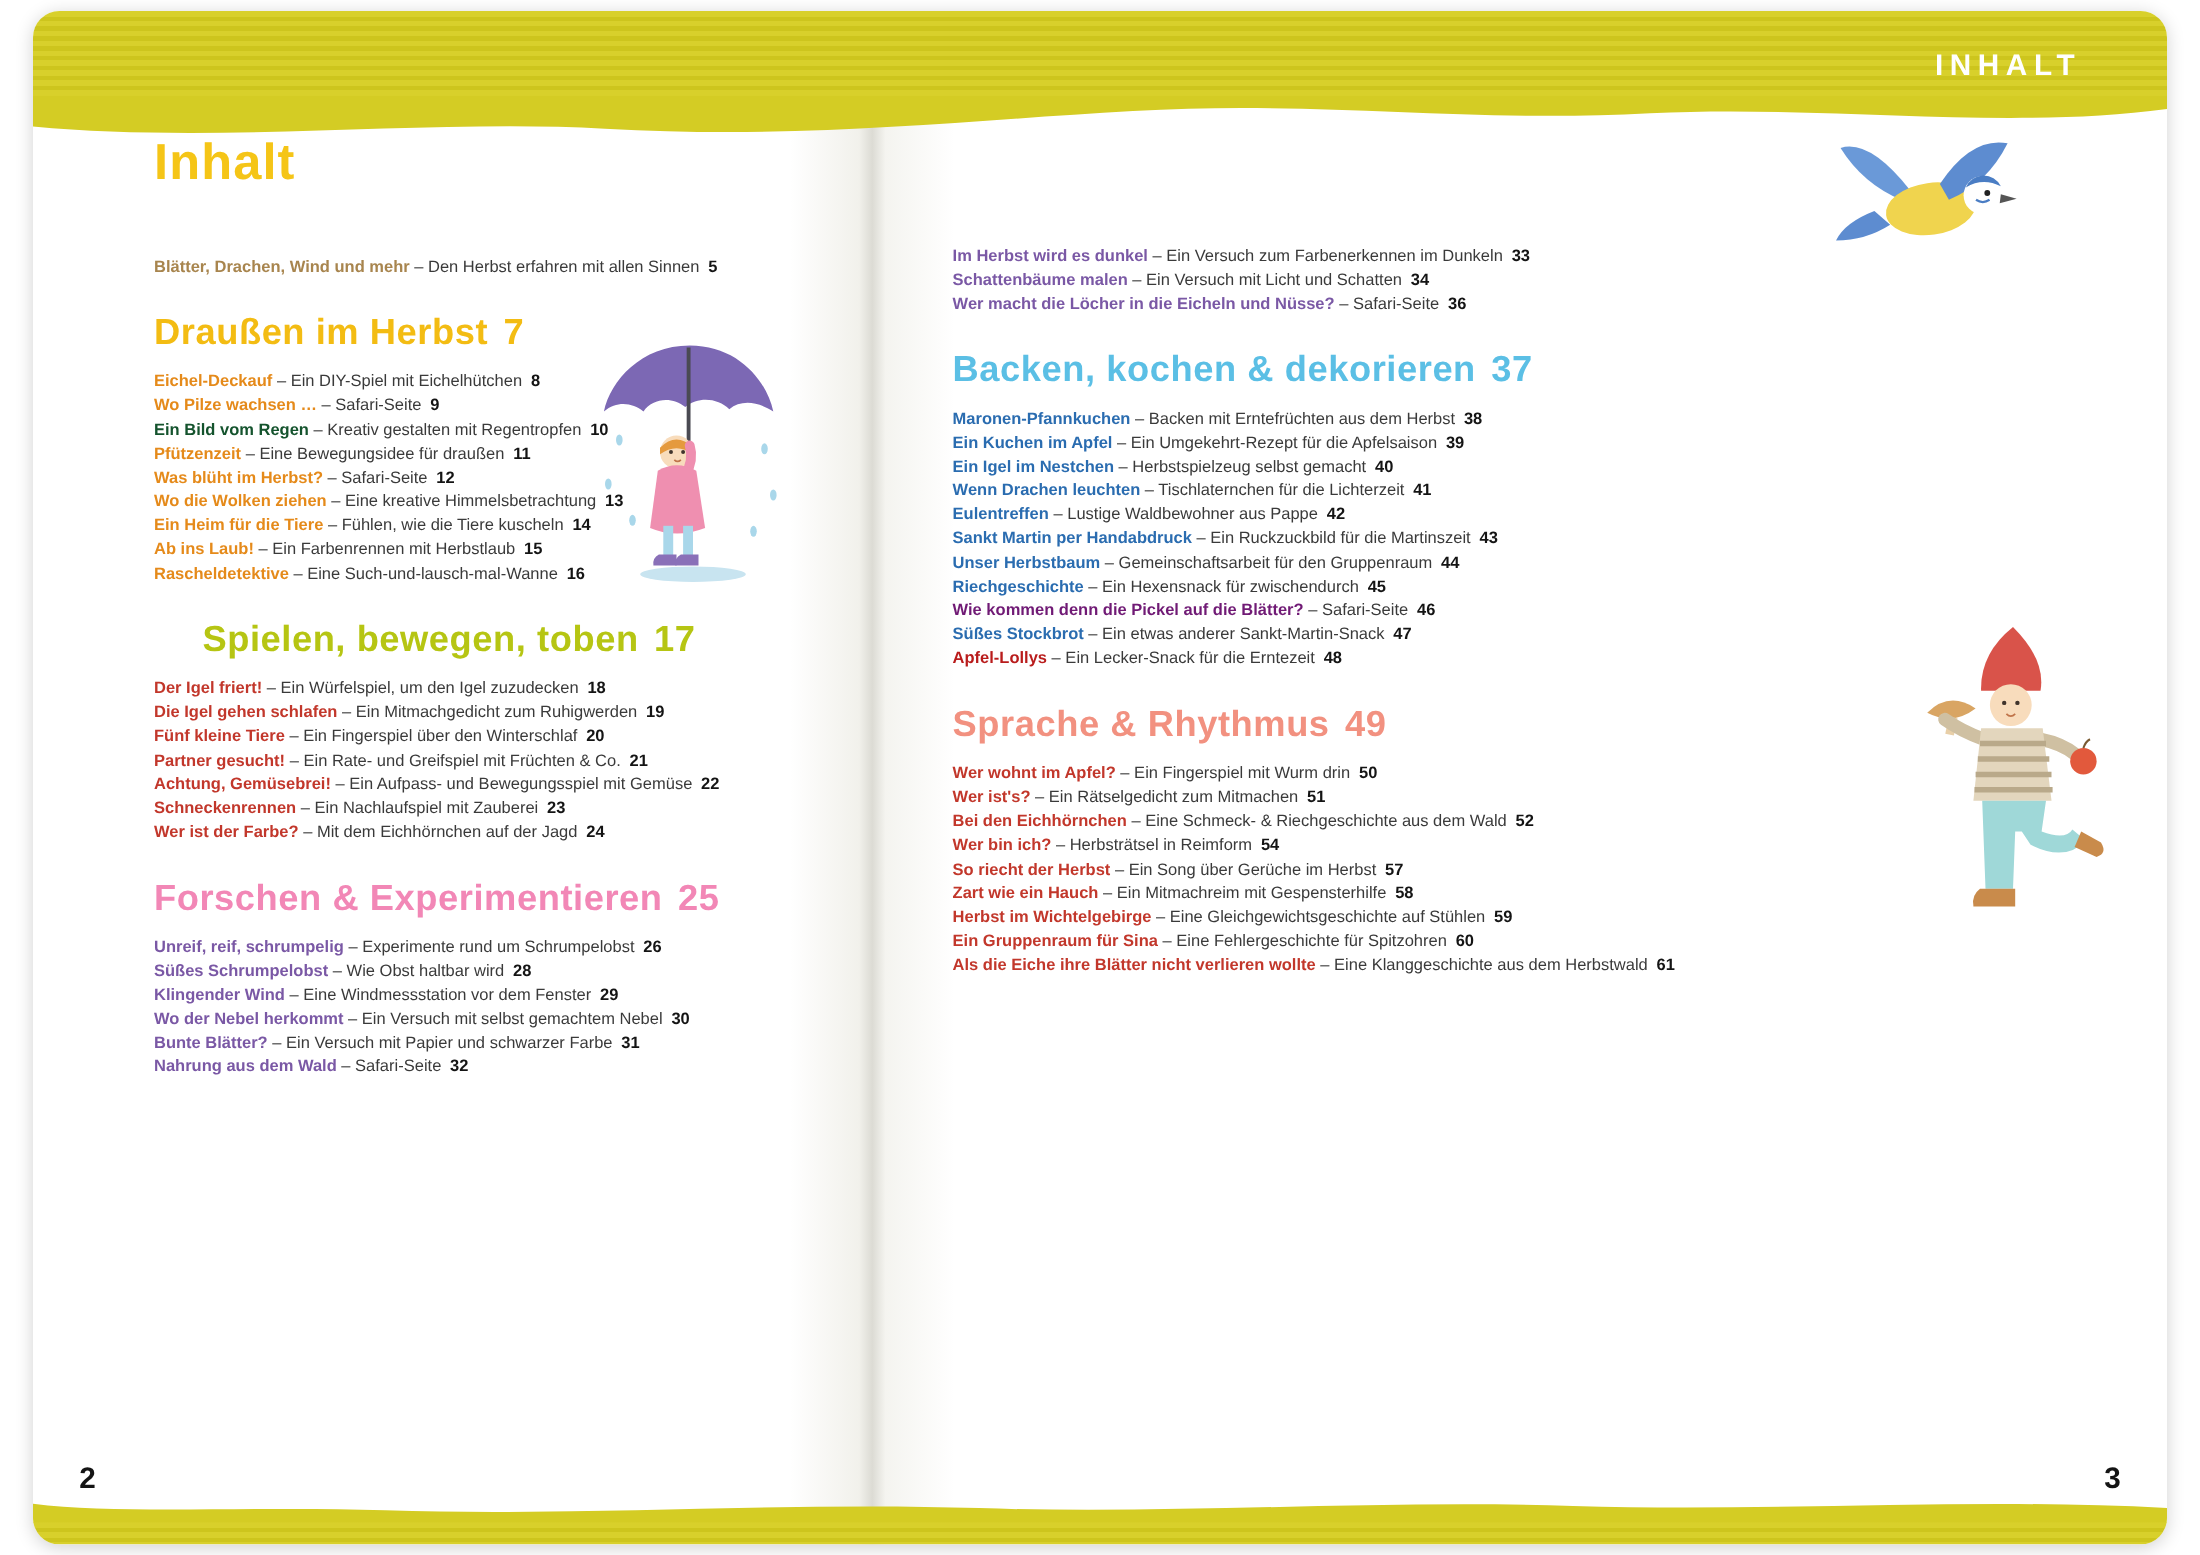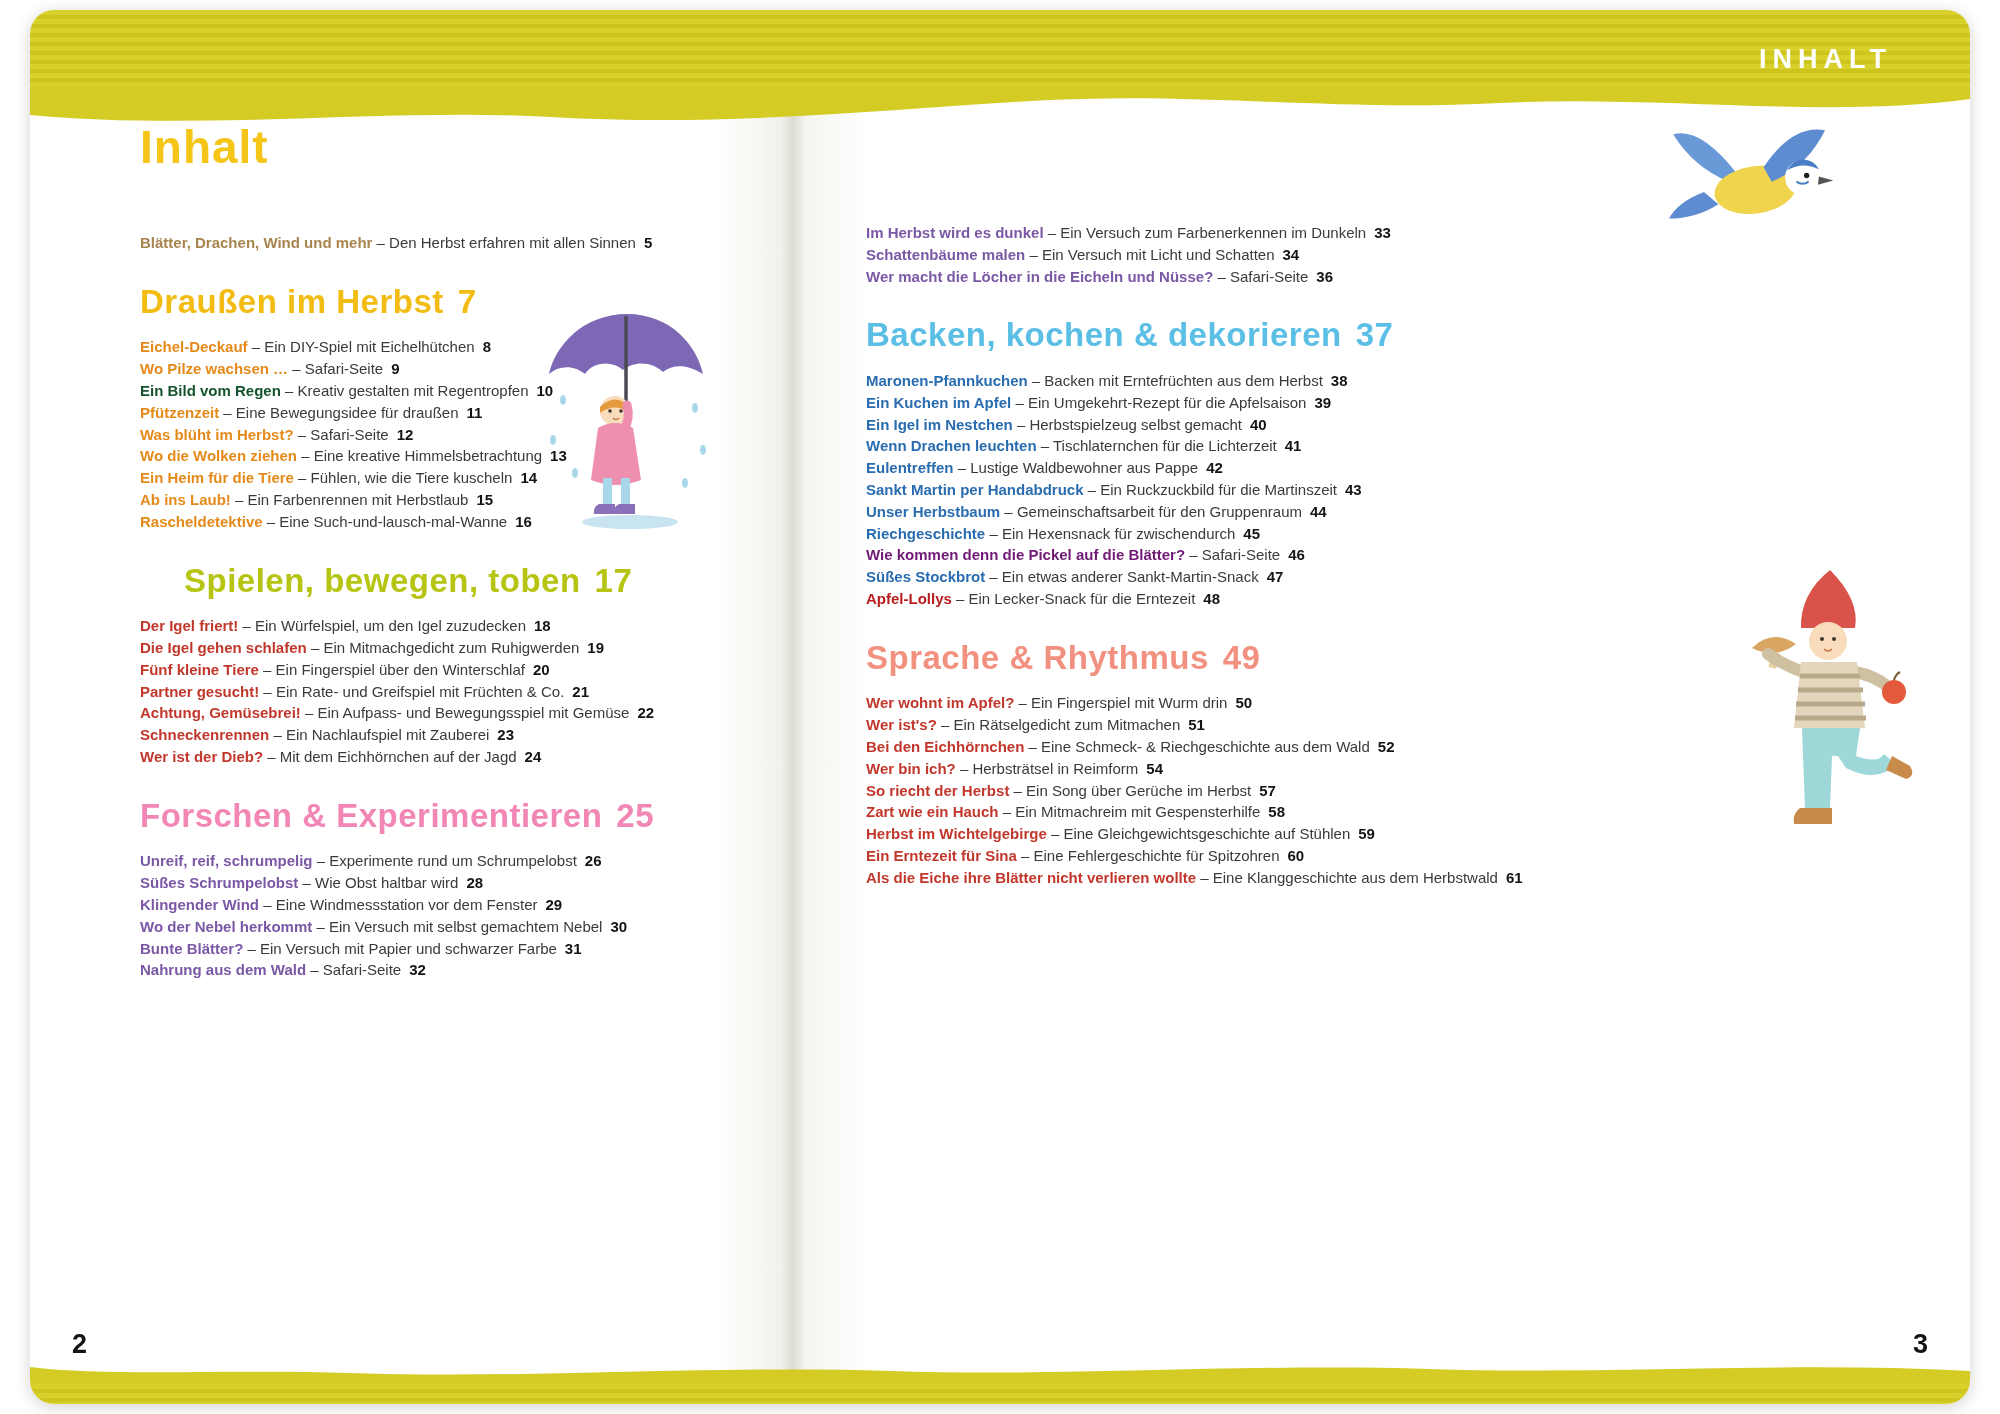--- a/index.html
+++ b/index.html
@@ -93,21 +93,21 @@
               <div class="entry"><span class="entry-title" style="color: rgb(229, 138, 26);">Rascheldetektive</span><span class="entry-desc"> – Eine Such-und-lausch-mal-Wanne</span><span class="entry-page">16</span></div>
             </div>
             <h2 class="section-heading" style="color: rgb(182, 197, 19); margin-left: 44px;"><span>Spielen, bewegen, toben</span><span class="section-page">17</span></h2>
             <div class="entries">
               <div class="entry"><span class="entry-title" style="color: rgb(194, 55, 43);">Der Igel friert!</span><span class="entry-desc"> – Ein Würfelspiel, um den Igel zuzudecken</span><span class="entry-page">18</span></div>
               <div class="entry"><span class="entry-title" style="color: rgb(194, 55, 43);">Die Igel gehen schlafen</span><span class="entry-desc"> – Ein Mitmachgedicht zum Ruhigwerden</span><span class="entry-page">19</span></div>
               <div class="entry"><span class="entry-title" style="color: rgb(194, 55, 43);">Fünf kleine Tiere</span><span class="entry-desc"> – Ein Fingerspiel über den Winterschlaf</span><span class="entry-page">20</span></div>
               <div class="entry"><span class="entry-title" style="color: rgb(194, 55, 43);">Partner gesucht!</span><span class="entry-desc"> – Ein Rate- und Greifspiel mit Früchten &amp; Co.</span><span class="entry-page">21</span></div>
               <div class="entry"><span class="entry-title" style="color: rgb(194, 55, 43);">Achtung, Gemüsebrei!</span><span class="entry-desc"> – Ein Aufpass- und Bewegungsspiel mit Gemüse</span><span class="entry-page">22</span></div>
               <div class="entry"><span class="entry-title" style="color: rgb(194, 55, 43);">Schneckenrennen</span><span class="entry-desc"> – Ein Nachlaufspiel mit Zauberei</span><span class="entry-page">23</span></div>
-              <div class="entry"><span class="entry-title" style="color: rgb(194, 55, 43);">Wer ist der Dieb?</span><span class="entry-desc"> – Mit dem Eichhörnchen auf der Jagd</span><span class="entry-page">24</span></div>
+              <div class="entry"><span class="entry-title" style="color: rgb(194, 55, 43);">Wer ist der Farbe?</span><span class="entry-desc"> – Mit dem Eichhörnchen auf der Jagd</span><span class="entry-page">24</span></div>
             </div>
             <h2 class="section-heading" style="color: rgb(242, 135, 182);"><span>Forschen &amp; Experimentieren</span><span class="section-page">25</span></h2>
             <div class="entries">
               <div class="entry"><span class="entry-title" style="color: rgb(122, 88, 165);">Unreif, reif, schrumpelig</span><span class="entry-desc"> – Experimente rund um Schrumpelobst</span><span class="entry-page">26</span></div>
               <div class="entry"><span class="entry-title" style="color: rgb(122, 88, 165);">Süßes Schrumpelobst</span><span class="entry-desc"> – Wie Obst haltbar wird</span><span class="entry-page">28</span></div>
               <div class="entry"><span class="entry-title" style="color: rgb(122, 88, 165);">Klingender Wind</span><span class="entry-desc"> – Eine Windmessstation vor dem Fenster</span><span class="entry-page">29</span></div>
               <div class="entry"><span class="entry-title" style="color: rgb(122, 88, 165);">Wo der Nebel herkommt</span><span class="entry-desc"> – Ein Versuch mit selbst gemachtem Nebel</span><span class="entry-page">30</span></div>
               <div class="entry"><span class="entry-title" style="color: rgb(122, 88, 165);">Bunte Blätter?</span><span class="entry-desc"> – Ein Versuch mit Papier und schwarzer Farbe</span><span class="entry-page">31</span></div>
               <div class="entry"><span class="entry-title" style="color: rgb(122, 88, 165);">Nahrung aus dem Wald</span><span class="entry-desc"> – Safari-Seite</span><span class="entry-page">32</span></div>
             </div>
@@ -138,21 +138,21 @@
             </div>
             <h2 class="section-heading" style="color: rgb(242, 145, 128);"><span>Sprache &amp; Rhythmus</span><span class="section-page">49</span></h2>
             <div class="entries">
               <div class="entry"><span class="entry-title" style="color: rgb(194, 55, 43);">Wer wohnt im Apfel?</span><span class="entry-desc"> – Ein Fingerspiel mit Wurm drin</span><span class="entry-page">50</span></div>
               <div class="entry"><span class="entry-title" style="color: rgb(194, 55, 43);">Wer ist's?</span><span class="entry-desc"> – Ein Rätselgedicht zum Mitmachen</span><span class="entry-page">51</span></div>
               <div class="entry"><span class="entry-title" style="color: rgb(194, 55, 43);">Bei den Eichhörnchen</span><span class="entry-desc"> – Eine Schmeck- &amp; Riechgeschichte aus dem Wald</span><span class="entry-page">52</span></div>
               <div class="entry"><span class="entry-title" style="color: rgb(194, 55, 43);">Wer bin ich?</span><span class="entry-desc"> – Herbsträtsel in Reimform</span><span class="entry-page">54</span></div>
               <div class="entry"><span class="entry-title" style="color: rgb(194, 55, 43);">So riecht der Herbst</span><span class="entry-desc"> – Ein Song über Gerüche im Herbst</span><span class="entry-page">57</span></div>
               <div class="entry"><span class="entry-title" style="color: rgb(194, 55, 43);">Zart wie ein Hauch</span><span class="entry-desc"> – Ein Mitmachreim mit Gespensterhilfe</span><span class="entry-page">58</span></div>
               <div class="entry"><span class="entry-title" style="color: rgb(194, 55, 43);">Herbst im Wichtelgebirge</span><span class="entry-desc"> – Eine Gleichgewichtsgeschichte auf Stühlen</span><span class="entry-page">59</span></div>
-              <div class="entry"><span class="entry-title" style="color: rgb(194, 55, 43);">Ein Erntezeit für Sina</span><span class="entry-desc"> – Eine Fehlergeschichte für Spitzohren</span><span class="entry-page">60</span></div>
+              <div class="entry"><span class="entry-title" style="color: rgb(194, 55, 43);">Ein Gruppenraum für Sina</span><span class="entry-desc"> – Eine Fehlergeschichte für Spitzohren</span><span class="entry-page">60</span></div>
               <div class="entry"><span class="entry-title" style="color: rgb(194, 55, 43);">Als die Eiche ihre Blätter nicht verlieren wollte</span><span class="entry-desc"> – Eine Klanggeschichte aus dem Herbstwald</span><span class="entry-page">61</span></div>
             </div>
           </div>
       </div>
     </div>
   </div>
 
   <div class="gutter"></div>
 
   <div class="band-top"></div>

